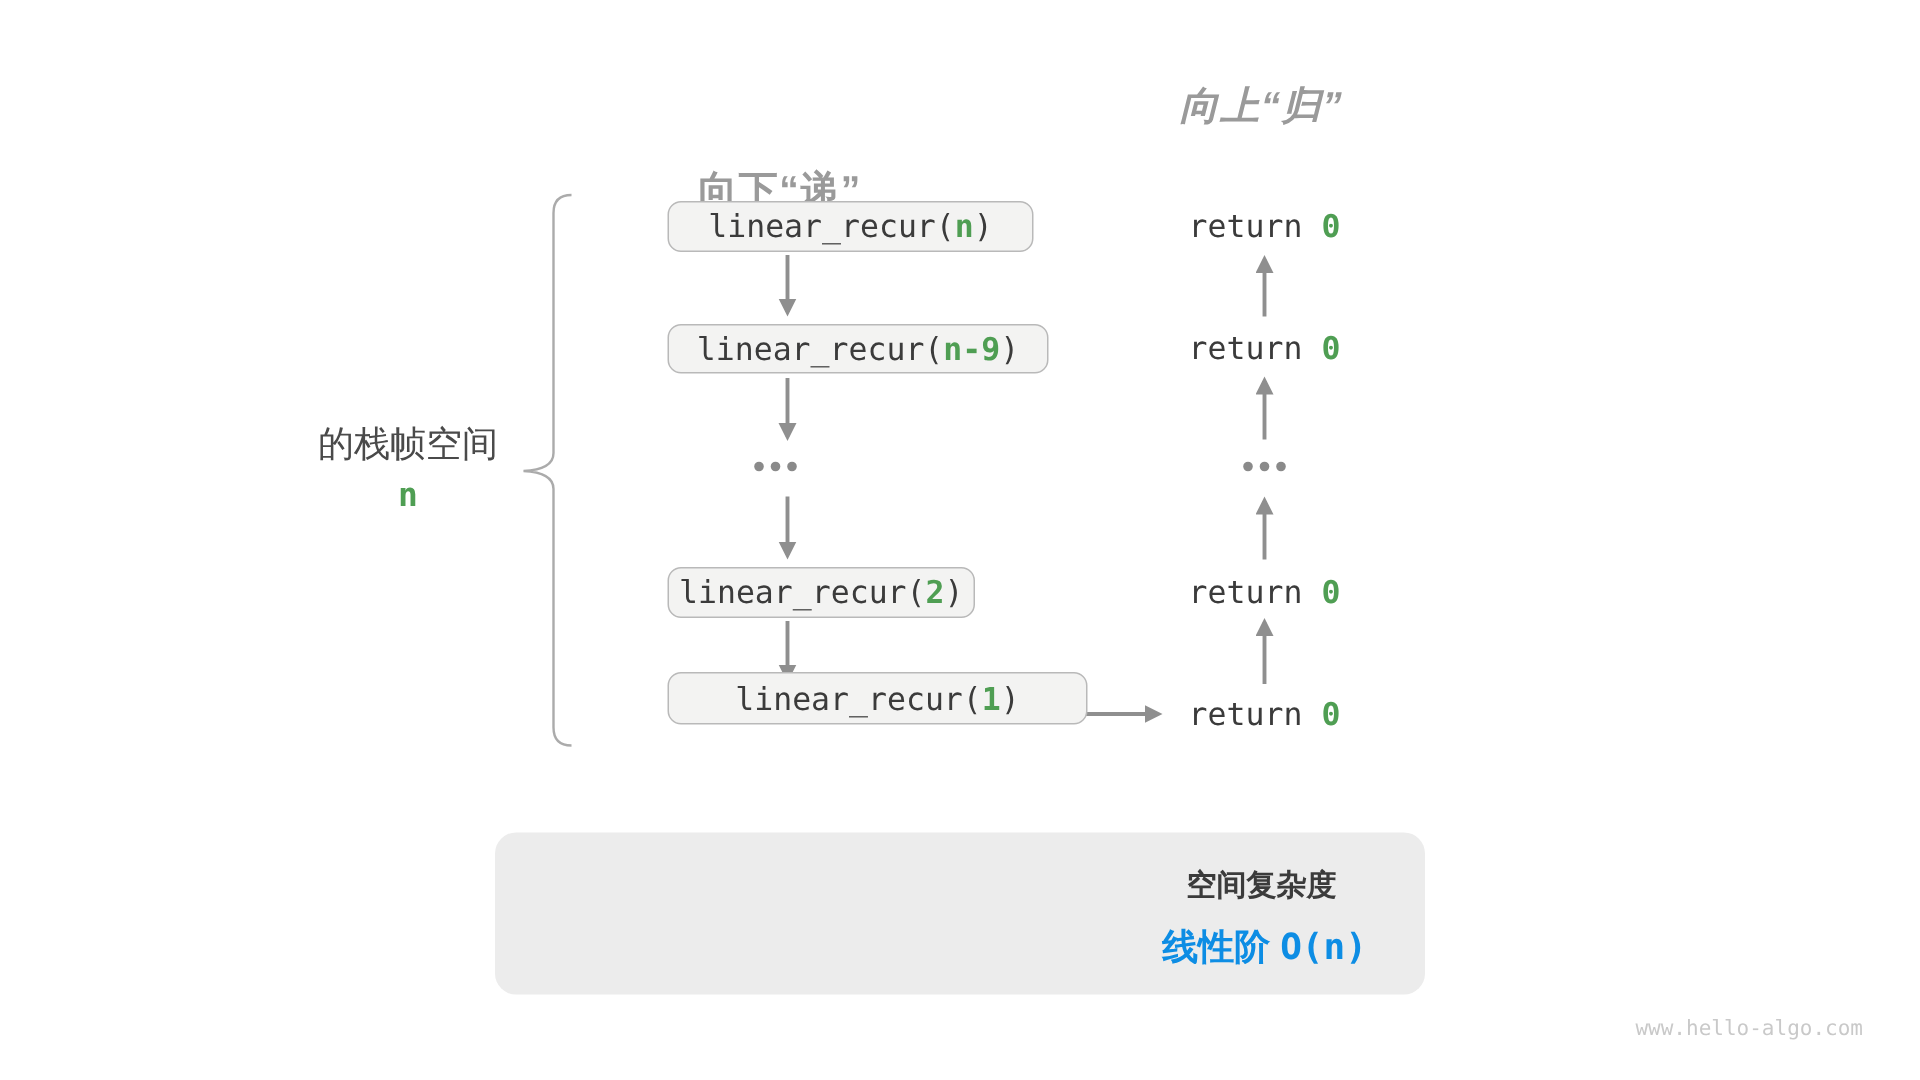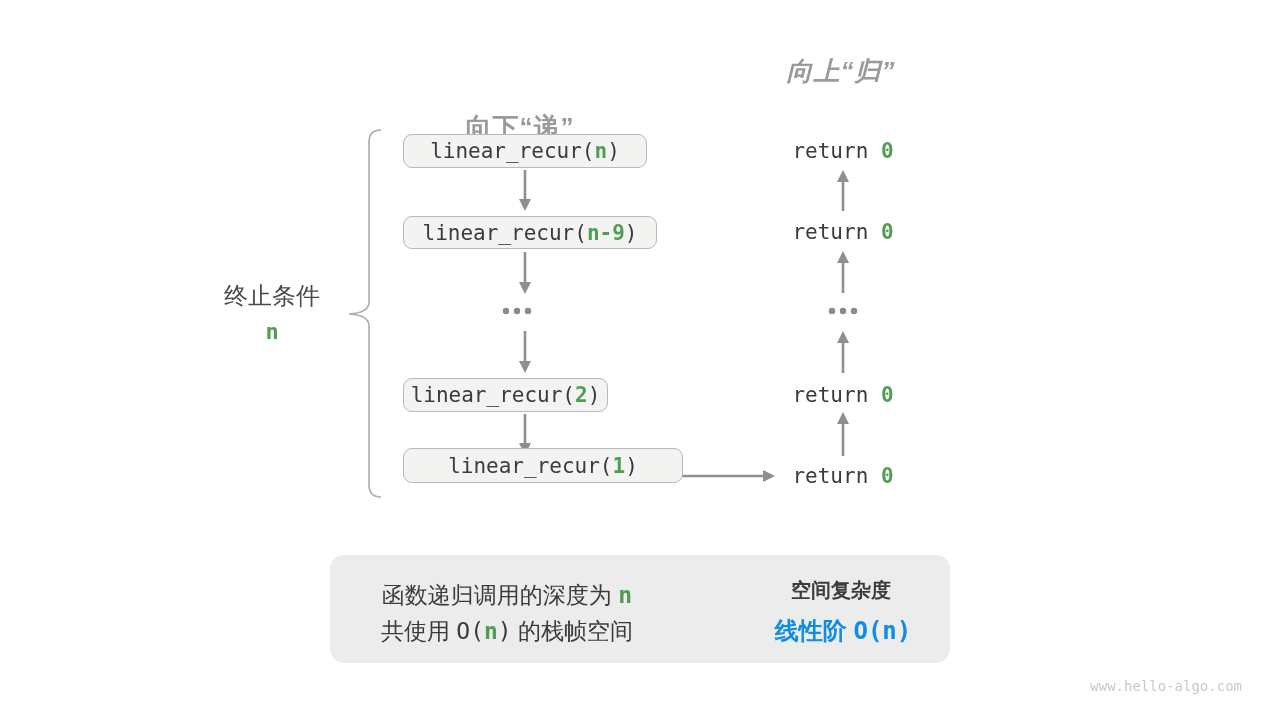--- a/index.html
+++ b/index.html
@@ -18,21 +18,21 @@
   html,body{margin:0;padding:0;background:#ffffff;}
   body{width:1280px;height:720px;font-family:"Liberation Sans",sans-serif;}
   .stage{position:relative;width:1280px;height:720px;overflow:hidden;background:#fff;}
   .abs{position:absolute;}
   .center{transform:translate(-50%,-50%);white-space:nowrap;}
   .hdr{font-weight:bold;font-size:26px;color:var(--label-gray);letter-spacing:1px;}
   .code{font-family:"DejaVu Sans Mono","Liberation Mono",monospace;}
   .green{color:var(--green);font-weight:bold;}
   .callbox{background:var(--box-fill);border:1.5px solid var(--box-border);border-radius:9px;
            display:flex;align-items:center;justify-content:center;box-sizing:border-box;
-           font-size:21px;color:var(--text-dark);}
+           font-size:21px;color:var(--text-dark);margin-left:42px;}
   .callbox .code{letter-spacing:0px;}
   .ret{font-size:21px;color:var(--text-dark);}
   .depth-label{font-size:24px;color:var(--depth-gray);}
   .depth-n{font-size:22px;}
   .term{color:var(--label-gray);font-weight:bold;font-size:24px;text-align:center;line-height:31px;}
   .summary{background:var(--summary-bg);border-radius:14px;}
   .sum-left{font-size:23px;color:var(--text-dark);text-align:center;line-height:36px;}
   .sum-title{font-size:20px;font-weight:bold;color:var(--text-dark);}
   .sum-value{font-size:24px;font-weight:bold;color:var(--blue);text-align:right;}
   .watermark{font-family:"DejaVu Sans Mono","Liberation Mono",monospace;font-size:14px;color:var(--watermark-gray);}
@@ -77,21 +77,21 @@
         <circle cx="843" cy="311" r="3.2"></circle>
         <circle cx="854" cy="311" r="3.2"></circle>
     </g>
 
     <polygon points="688,603 712,603 712,592 735,613 712,634 712,623 688,623" fill="#c6c6c6"></polygon>
   </svg>
 
   <div class="abs center hdr" style="left:520px;top:87px;margin-top:40px;">向下“递”</div>
   <div class="abs center hdr" style="left:841px;top:71px;font-style:italic;">向上“归”</div>
 
-  <div class="abs center depth-label" style="left:272px;top:296px;">终止条件</div>
+  <div class="abs center depth-label" style="left:272px;top:296px;">的栈帧空间</div>
   <div class="abs center code green depth-n" style="left:272px;top:331px;">n</div>
 
   <div class="abs callbox" style="left:403px;top:134px;width:244px;height:34px;">
     <span class="code"><span>linear_recur(</span><span class="green">n</span><span>)</span></span>
   </div>
   <div class="abs callbox" style="left:403px;top:216px;width:254px;height:33px;">
     <span class="code"><span>linear_recur(</span><span class="green">n-9</span><span>)</span></span>
   </div>
   <div class="abs callbox" style="left:403px;top:378px;width:205px;height:34px;">
     <span class="code"><span>linear_recur(</span><span class="green">2</span><span>)</span></span>
@@ -101,23 +101,19 @@
   </div>
 
   <div class="abs center code ret" style="left:843px;top:151px;"><span>return </span><span class="green">0</span></div>
   <div class="abs center code ret" style="left:843px;top:232px;"><span>return </span><span class="green">0</span></div>
   <div class="abs center code ret" style="left:843px;top:395px;"><span>return </span><span class="green">0</span></div>
   <div class="abs center code ret" style="left:843px;top:476px;"><span>return </span><span class="green">0</span></div>
 
 
   <div class="abs summary" style="left:330px;top:555px;width:620px;height:108px;"></div>
 
-  <div class="abs center sum-left" style="left:507px;top:613px;">
-    <div><span>函数递归调用的深度为 </span><span class="code green">n</span></div>
-    <div><span>共使用 </span><span class="code">O(</span><span class="code green">n</span><span class="code">)</span><span> 的栈帧空间</span></div>
-  </div>
 
   <div class="abs center sum-title" style="left:841px;top:590px;">空间复杂度</div>
   <div class="abs center sum-value" style="left:843px;top:631px;"><span>线性阶 </span><span class="code">O(n)</span></div>
 
   <div class="abs watermark" style="right:38px;top:678px;">www.hello-algo.com</div>
 
 </div>
 
 </body></html>

